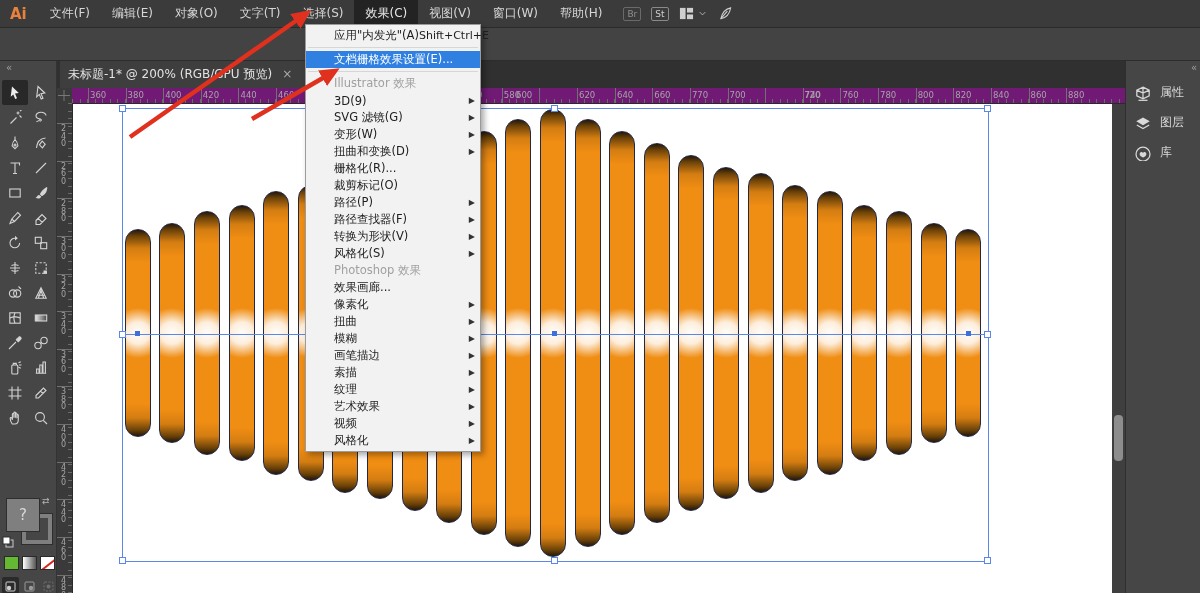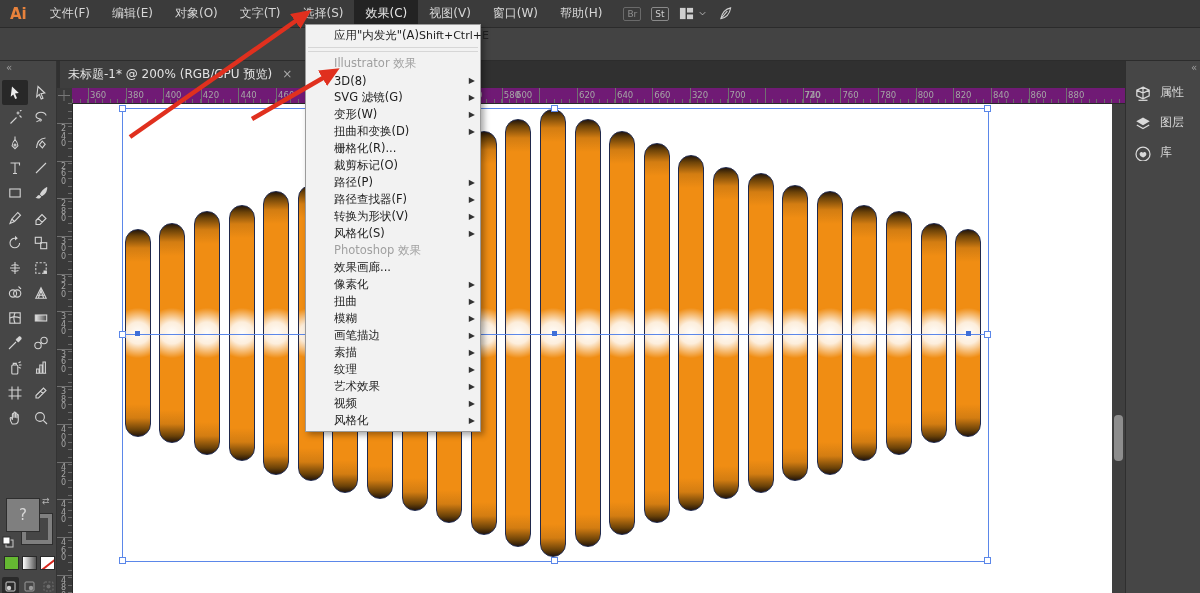--- a/index.html
+++ b/index.html
@@ -518,21 +518,21 @@
     <div class="h-num" style="left: 431.82px;">580</div>
     <div class="h-tick" style="left: 467.44px;"></div>
     <div class="h-num" style="left: 444px;">600</div>
     <div class="h-tick" style="left: 505.06px;"></div>
     <div class="h-num" style="left: 507.06px;">620</div>
     <div class="h-tick" style="left: 542.68px;"></div>
     <div class="h-num" style="left: 545px;">640</div>
     <div class="h-tick" style="left: 580.3px;"></div>
     <div class="h-num" style="left: 582.3px;">660</div>
     <div class="h-tick" style="left: 617.92px;"></div>
-    <div class="h-num" style="left: 619.92px;">320</div>
+    <div class="h-num" style="left: 619.92px;">770</div>
     <div class="h-tick" style="left: 655.54px;"></div>
     <div class="h-num" style="left: 657.54px;">700</div>
     <div class="h-tick" style="left: 693.16px;"></div>
     <div class="h-num" style="left: 695.16px; margin-left: 37px;">720</div>
     <div class="h-tick" style="left: 730.78px;"></div>
     <div class="h-num" style="left: 732.78px;">740</div>
     <div class="h-tick" style="left: 768.4px;"></div>
     <div class="h-num" style="left: 770.4px;">760</div>
     <div class="h-tick" style="left: 806.02px;"></div>
     <div class="h-num" style="left: 808.02px;">780</div>
@@ -677,26 +677,29 @@
       <span>库</span>
     </div>
   </div>
 
 <div id="effects-menu" class="abs">
     <div class="em-row">
       <span>应用"内发光"(A)</span>
       <span class="sc">Shift+Ctrl+E</span>
     </div>
     <div class="em-sep"></div>
+    <div class="em-row hl">
+      <span>文档栅格效果设置(E)...</span>
+    </div>
     <div class="em-sep"></div>
     <div class="em-row hdr">
       <span>Illustrator 效果</span>
     </div>
     <div class="em-row">
-      <span>3D(8)</span>
+      <span>3D(9)</span>
       <span class="arr">▶</span>
     </div>
     <div class="em-row">
       <span>SVG 滤镜(G)</span>
       <span class="arr">▶</span>
     </div>
     <div class="em-row">
       <span>变形(W)</span>
       <span class="arr">▶</span>
     </div>

